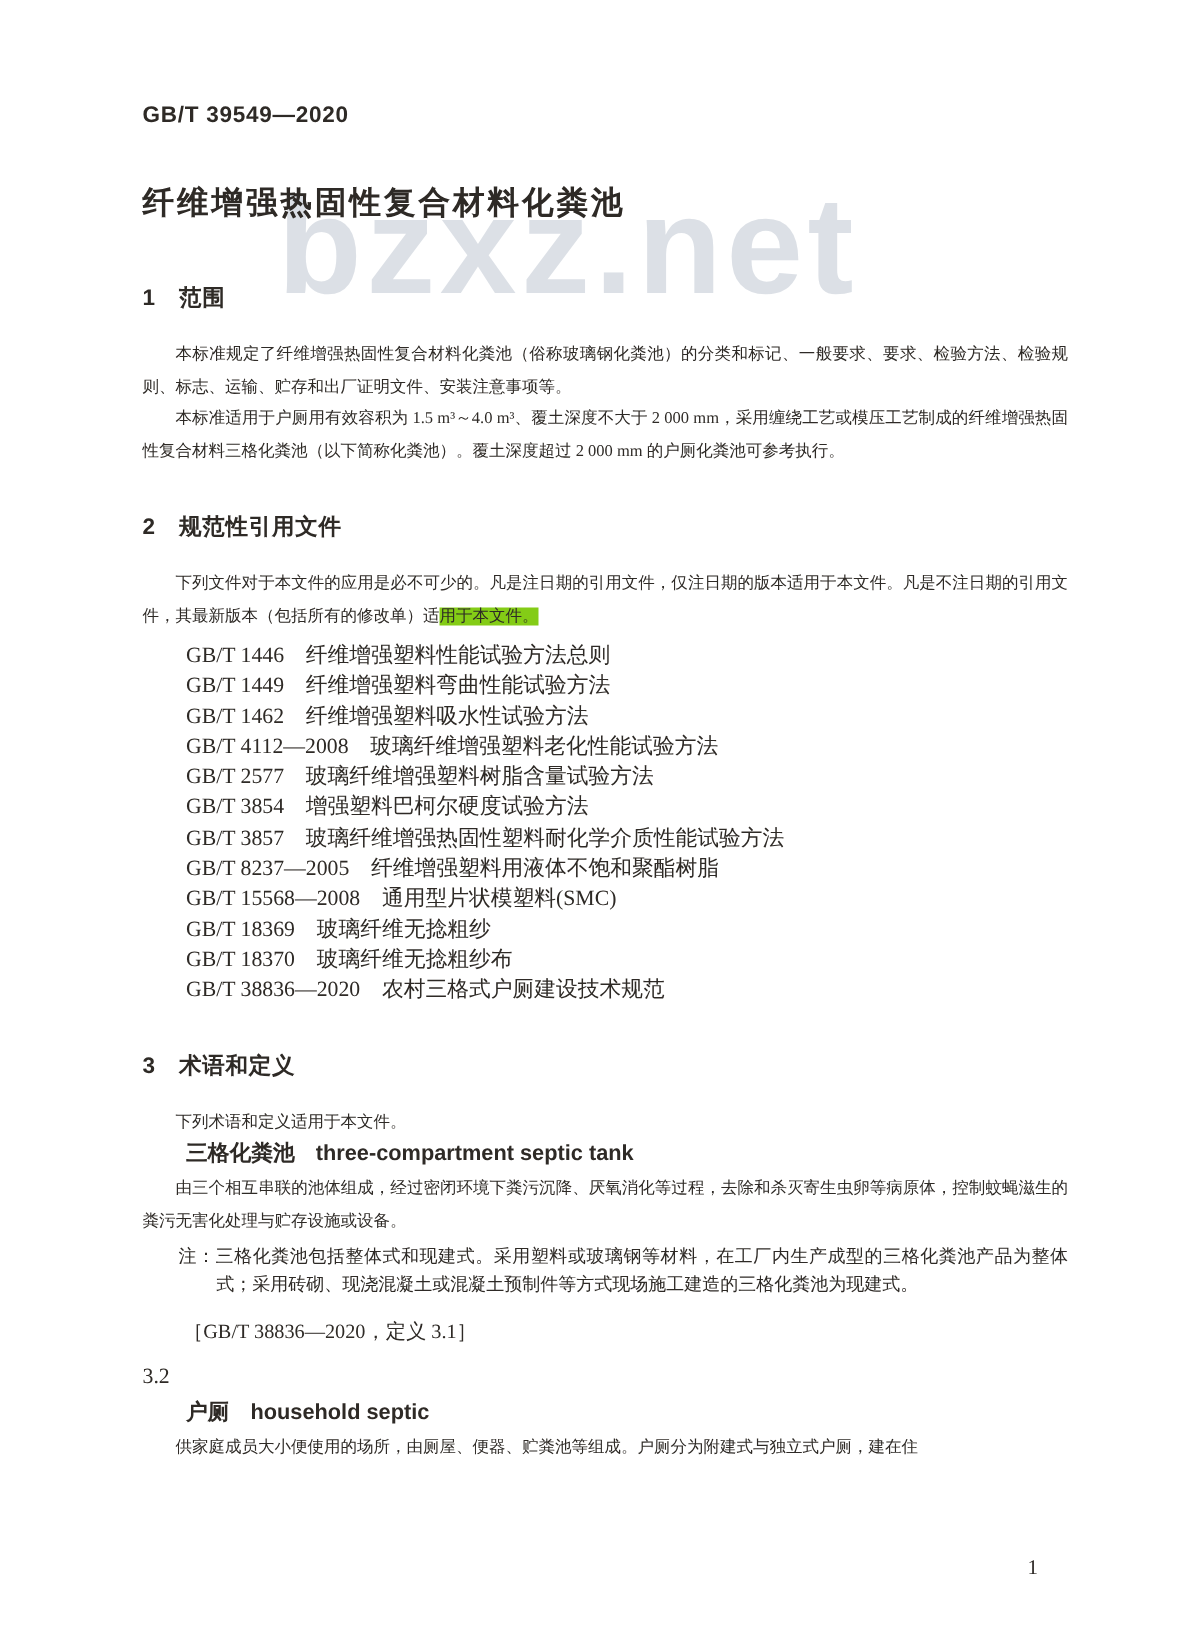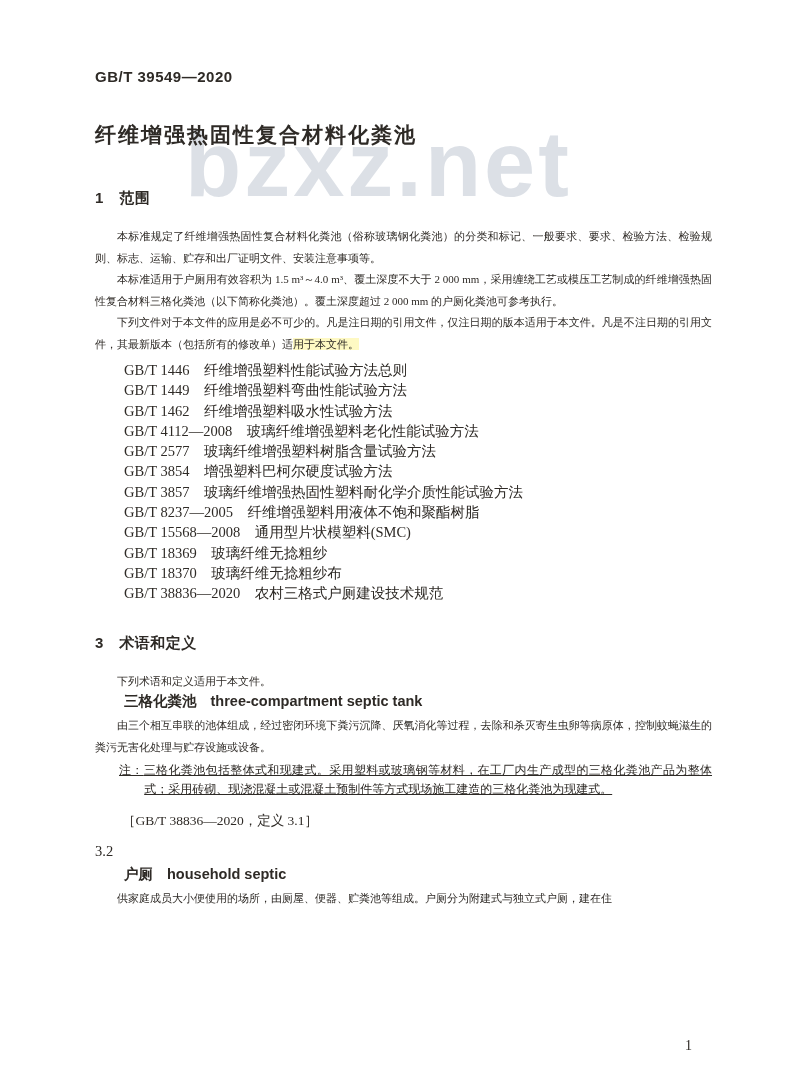--- a/index.html
+++ b/index.html
@@ -56,29 +56,28 @@
     text-indent:2em;
     margin:0;
   }
   .refs{margin-top:5px;}
   .ref{
     font-size:14.5px;
     line-height:20.3px;
     margin:0 0 0 2em;
     white-space:nowrap;
   }
-  .hl{background:#fef9c3;}
+  .hl{background:#84cc16;}
   .note{
     font-size:12px;
     line-height:19px;
     margin:3px 0 3px 2em;
     padding-left:2.1em;
     text-indent:-2.1em;
     text-align:justify;
-    text-decoration:underline;
   }
   .source{
     font-size:13.5px;
     line-height:20px;
     margin:12px 0 0 2em;
   }
   .term-number{
     font-size:14.5px;
     margin:12px 0 5px 0;
   }
@@ -112,20 +111,21 @@
 
     <h1 class="doc-title">纤维增强热固性复合材料化粪池</h1>
 
     <section>
       <h2 class="sec-heading">1　范围</h2>
       <p class="body-para">本标准规定了纤维增强热固性复合材料化粪池（俗称玻璃钢化粪池）的分类和标记、一般要求、要求、检验方法、检验规则、标志、运输、贮存和出厂证明文件、安装注意事项等。</p>
       <p class="body-para">本标准适用于户厕用有效容积为 1.5 m³～4.0 m³、覆土深度不大于 2 000 mm，采用缠绕工艺或模压工艺制成的纤维增强热固性复合材料三格化粪池（以下简称化粪池）。覆土深度超过 2 000 mm 的户厕化粪池可参考执行。</p>
     </section>
 
     <section>
+      <h2 class="sec-heading">2　规范性引用文件</h2>
       <p class="body-para"><span>下列文件对于本文件的应用是必不可少的。凡是注日期的引用文件，仅注日期的版本适用于本文件。凡是不注日期的引用文件，其最新版本（包括所有的修改单）适</span><span class="hl">用于本文件。</span></p>
       <div class="refs">
         <p class="ref">GB/T 1446　纤维增强塑料性能试验方法总则</p>
         <p class="ref">GB/T 1449　纤维增强塑料弯曲性能试验方法</p>
         <p class="ref">GB/T 1462　纤维增强塑料吸水性试验方法</p>
         <p class="ref">GB/T 4112—2008　玻璃纤维增强塑料老化性能试验方法</p>
         <p class="ref">GB/T 2577　玻璃纤维增强塑料树脂含量试验方法</p>
         <p class="ref">GB/T 3854　增强塑料巴柯尔硬度试验方法</p>
         <p class="ref">GB/T 3857　玻璃纤维增强热固性塑料耐化学介质性能试验方法</p>
         <p class="ref">GB/T 8237—2005　纤维增强塑料用液体不饱和聚酯树脂</p>

